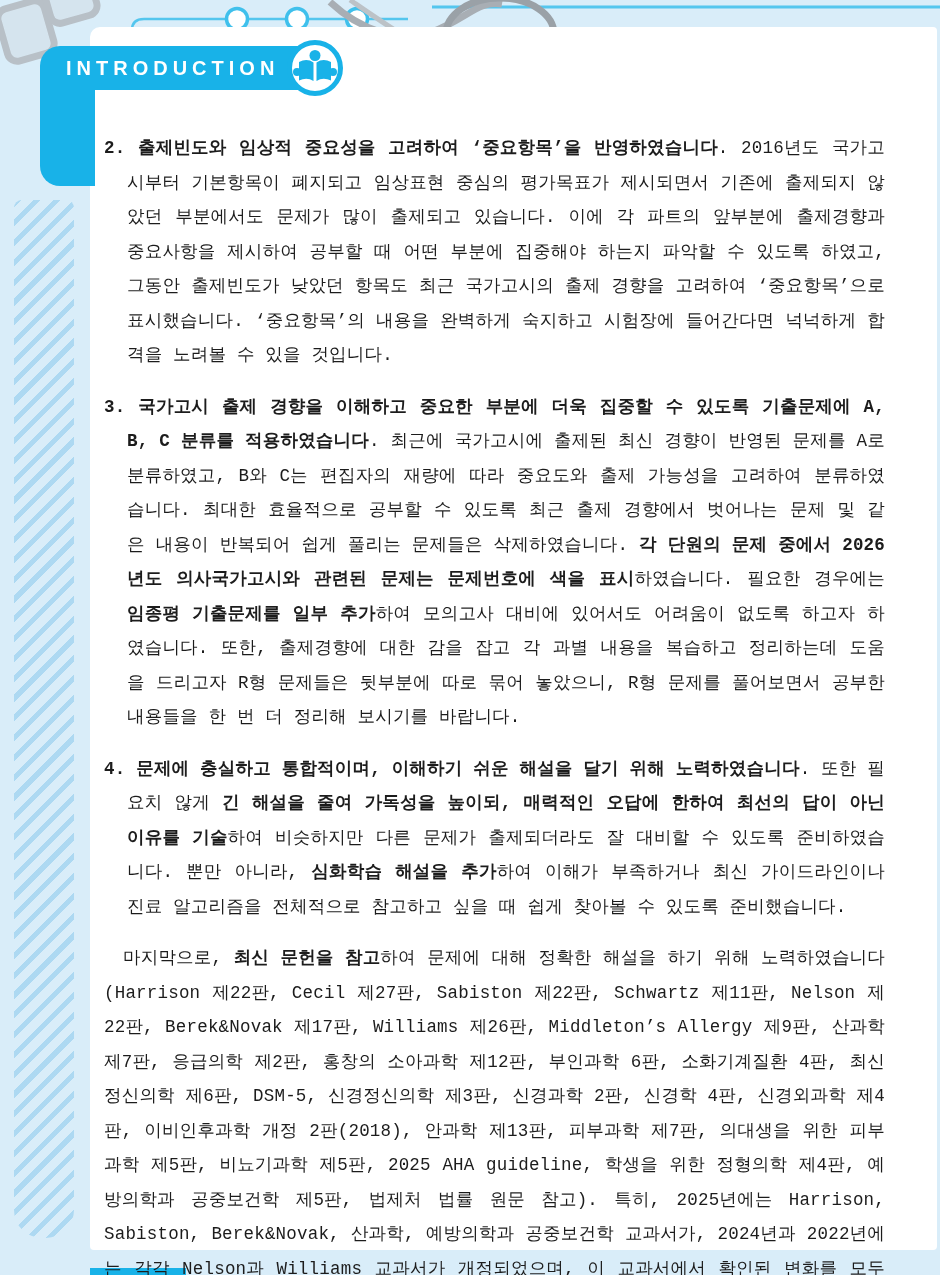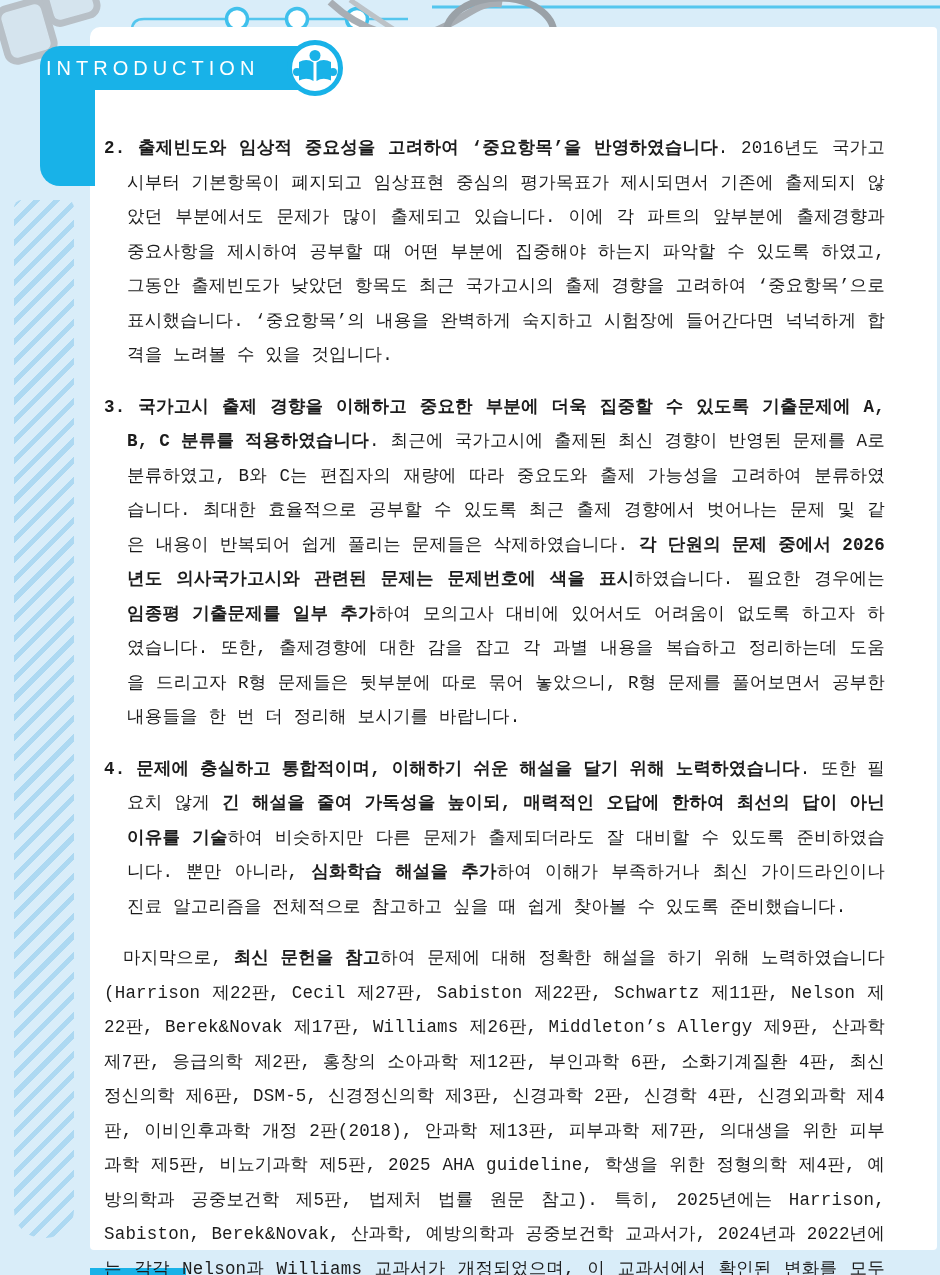--- a/index.html
+++ b/index.html
@@ -29,23 +29,23 @@
   
   .banner-bar{
     position:absolute;left:40px;top:46px;width:262px;height:44px;
     background:#18b2e8;border-radius:20px 0 0 0;z-index:5;
   }
   .banner-tab{
     position:absolute;left:40px;top:66px;width:55px;height:120px;
     background:#18b2e8;border-radius:0 0 0 20px;z-index:5;
   }
   .banner-title{
-    position:absolute;left:46px;top:46px;height:44px;line-height:44px;z-index:6;
+    position:absolute;left:66px;top:46px;height:44px;line-height:44px;z-index:6;
     color:#ffffff;font-family:"Liberation Sans","DejaVu Sans",sans-serif;
-    font-weight:normal;font-size:20px;letter-spacing:5px;
+    font-weight:bold;font-size:20px;letter-spacing:5px;
   }
   .banner-icon{position:absolute;left:286px;top:39px;width:58px;height:58px;z-index:7;}
   
   .textblock{
     position:absolute;left:104px;top:131px;width:781px;z-index:8;
     font-size:17.5px;line-height:34.5px;color:#1c1c1c;
     text-align:justify;letter-spacing:0.2px;
   }
   .para{margin:0 0 17px 0;font-family:Liberation Mono, monospace;}
   .para.numbered{padding-left:23px;text-indent:-23px;}

